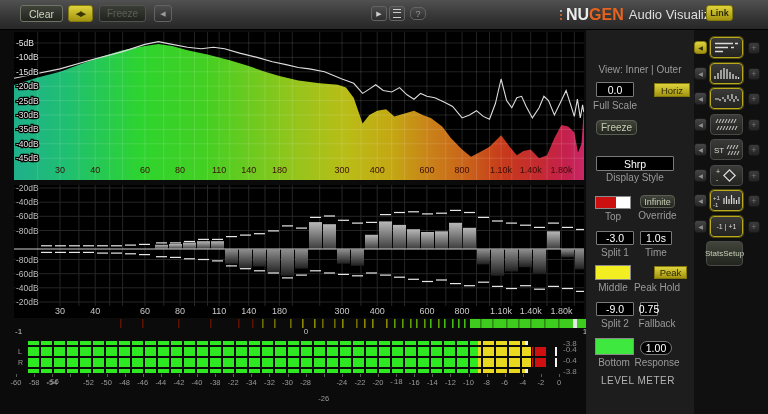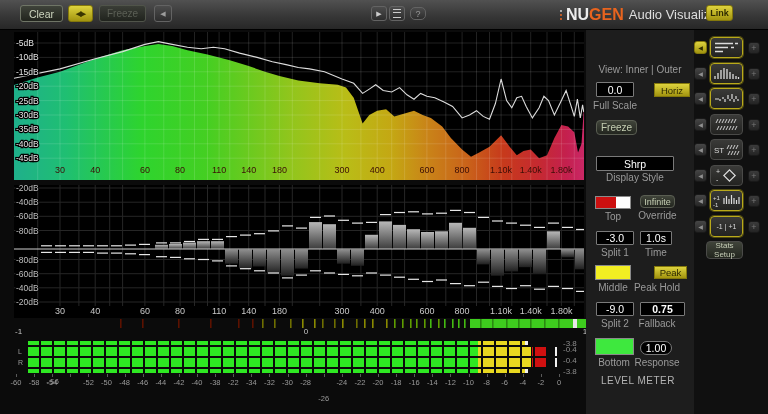--- a/index.html
+++ b/index.html
@@ -488,21 +488,21 @@
       <div class="m-scale" style="position: absolute; left: 295.6px; top: 40px;">-28</div>
       <div style="position: absolute; left: 323.7px; top: 36px; width: 1px; height: 3px; background: rgb(90, 90, 90);"></div>
       <div class="m-scale" style="position: absolute; left: 313.7px; top: 56px;">-26</div>
       <div style="position: absolute; left: 341.8px; top: 36px; width: 1px; height: 3px; background: rgb(90, 90, 90);"></div>
       <div class="m-scale" style="position: absolute; left: 331.8px; top: 40px;">-24</div>
       <div style="position: absolute; left: 359.9px; top: 36px; width: 1px; height: 3px; background: rgb(90, 90, 90);"></div>
       <div class="m-scale" style="position: absolute; left: 349.9px; top: 40px;">-22</div>
       <div style="position: absolute; left: 378px; top: 36px; width: 1px; height: 3px; background: rgb(90, 90, 90);"></div>
       <div class="m-scale" style="position: absolute; left: 368px; top: 40px;">-20</div>
       <div style="position: absolute; left: 396.1px; top: 36px; width: 1px; height: 3px; background: rgb(90, 90, 90);"></div>
-      <div class="m-scale" style="position: absolute; left: 386.1px; top: 40px;">-18</div>
+      <div class="m-scale" style="position: absolute; left: 386.1px; top: 40px; font-family: Liberation Mono, monospace;">-18</div>
       <div style="position: absolute; left: 414.2px; top: 36px; width: 1px; height: 3px; background: rgb(90, 90, 90);"></div>
       <div class="m-scale" style="position: absolute; left: 404.2px; top: 40px;">-16</div>
       <div style="position: absolute; left: 432.3px; top: 36px; width: 1px; height: 3px; background: rgb(90, 90, 90);"></div>
       <div class="m-scale" style="position: absolute; left: 422.3px; top: 40px;">-14</div>
       <div style="position: absolute; left: 450.4px; top: 36px; width: 1px; height: 3px; background: rgb(90, 90, 90);"></div>
       <div class="m-scale" style="position: absolute; left: 440.4px; top: 40px;">-12</div>
       <div style="position: absolute; left: 468.5px; top: 36px; width: 1px; height: 3px; background: rgb(90, 90, 90);"></div>
       <div class="m-scale" style="position: absolute; left: 458.5px; top: 40px;">-10</div>
       <div style="position: absolute; left: 486.6px; top: 36px; width: 1px; height: 3px; background: rgb(90, 90, 90);"></div>
       <div class="m-scale" style="position: absolute; left: 476.6px; top: 40px;">-8</div>
@@ -543,21 +543,21 @@
   <div class="field" style="left:640px;top:231px;width:32px;height:14px;">1.0s</div>
   <div class="lbl" style="left:634px;top:247px;width:44px;">Time</div>
 
   <div class="swatch" style="left:595px;top:265px;width:36px;height:15px;background:#f2ee22;"></div>
   <div class="lbl" style="left:591px;top:282px;width:44px;">Middle</div>
   <div class="btn2-yellow" style="left:640px;top:266px;width:33px;height:13px;font-size:9.5px;">Peak</div>
   <div class="lbl" style="left:628px;top:282px;width:58px;">Peak Hold</div>
 
   <div class="field" style="left:596px;top:302px;width:38px;height:14px;">-9.0</div>
   <div class="lbl" style="left:593px;top:318px;width:44px;">Split 2</div>
-  <div class="field" style="left:640px;top:302px;width:45px;height:14px;font-weight:bold;">0.75</div>
+  <div class="field" style="left:640px;top:302px;width:18px;height:14px;">0.75</div>
   <div class="lbl" style="left:632px;top:318px;width:50px;">Fallback</div>
 
   <div class="swatch" style="left:595px;top:338px;width:39px;height:17px;background:#3ee83e;"></div>
   <div class="lbl" style="left:591px;top:357px;width:46px;">Bottom</div>
   <div class="field" style="left:640px;top:341px;width:32px;height:14px;border-radius:7px;">1.00</div>
   <div class="lbl" style="left:630px;top:357px;width:54px;">Response</div>
 
   <div class="lbl" style="left:586px;top:375px;width:104px;color:#b4b4b4;letter-spacing:.5px;">LEVEL METER</div>
 
   <div class="mod-arrow active" style="left:694px;top:41px;">◀</div>
@@ -622,17 +622,17 @@
   <div class="mod-plus" style="left:748px;top:195px;">+</div>
 
   <div class="mod-arrow" style="left:694px;top:220px;">◀</div>
   <div class="mod-icon active" style="left:710px;top:216px;">
     <svg width="29" height="17" viewBox="0 0 29 17">
       <text x="14.5" y="11" font-size="7" text-anchor="middle" class="icon-txt">-1 | +1</text>
     </svg>
   </div>
   <div class="mod-plus" style="left:748px;top:221px;">+</div>
 
-  <div class="btn2-dark" style="left:706px;top:241px;width:37px;height:18px;font-size:8px;flex-direction:column;line-height:1.15;border-color:#4a4a48;color:#c6cdb6;">
+  <div class="btn2-dark" style="left:706px;top:241px;width:37px;height:25px;font-size:8px;flex-direction:row;line-height:1.15;border-color:#4a4a48;color:#c6cdb6;">
     <span>Stats</span>
     <span>Setup</span>
   </div>
 </div>
 
 </body></html>

